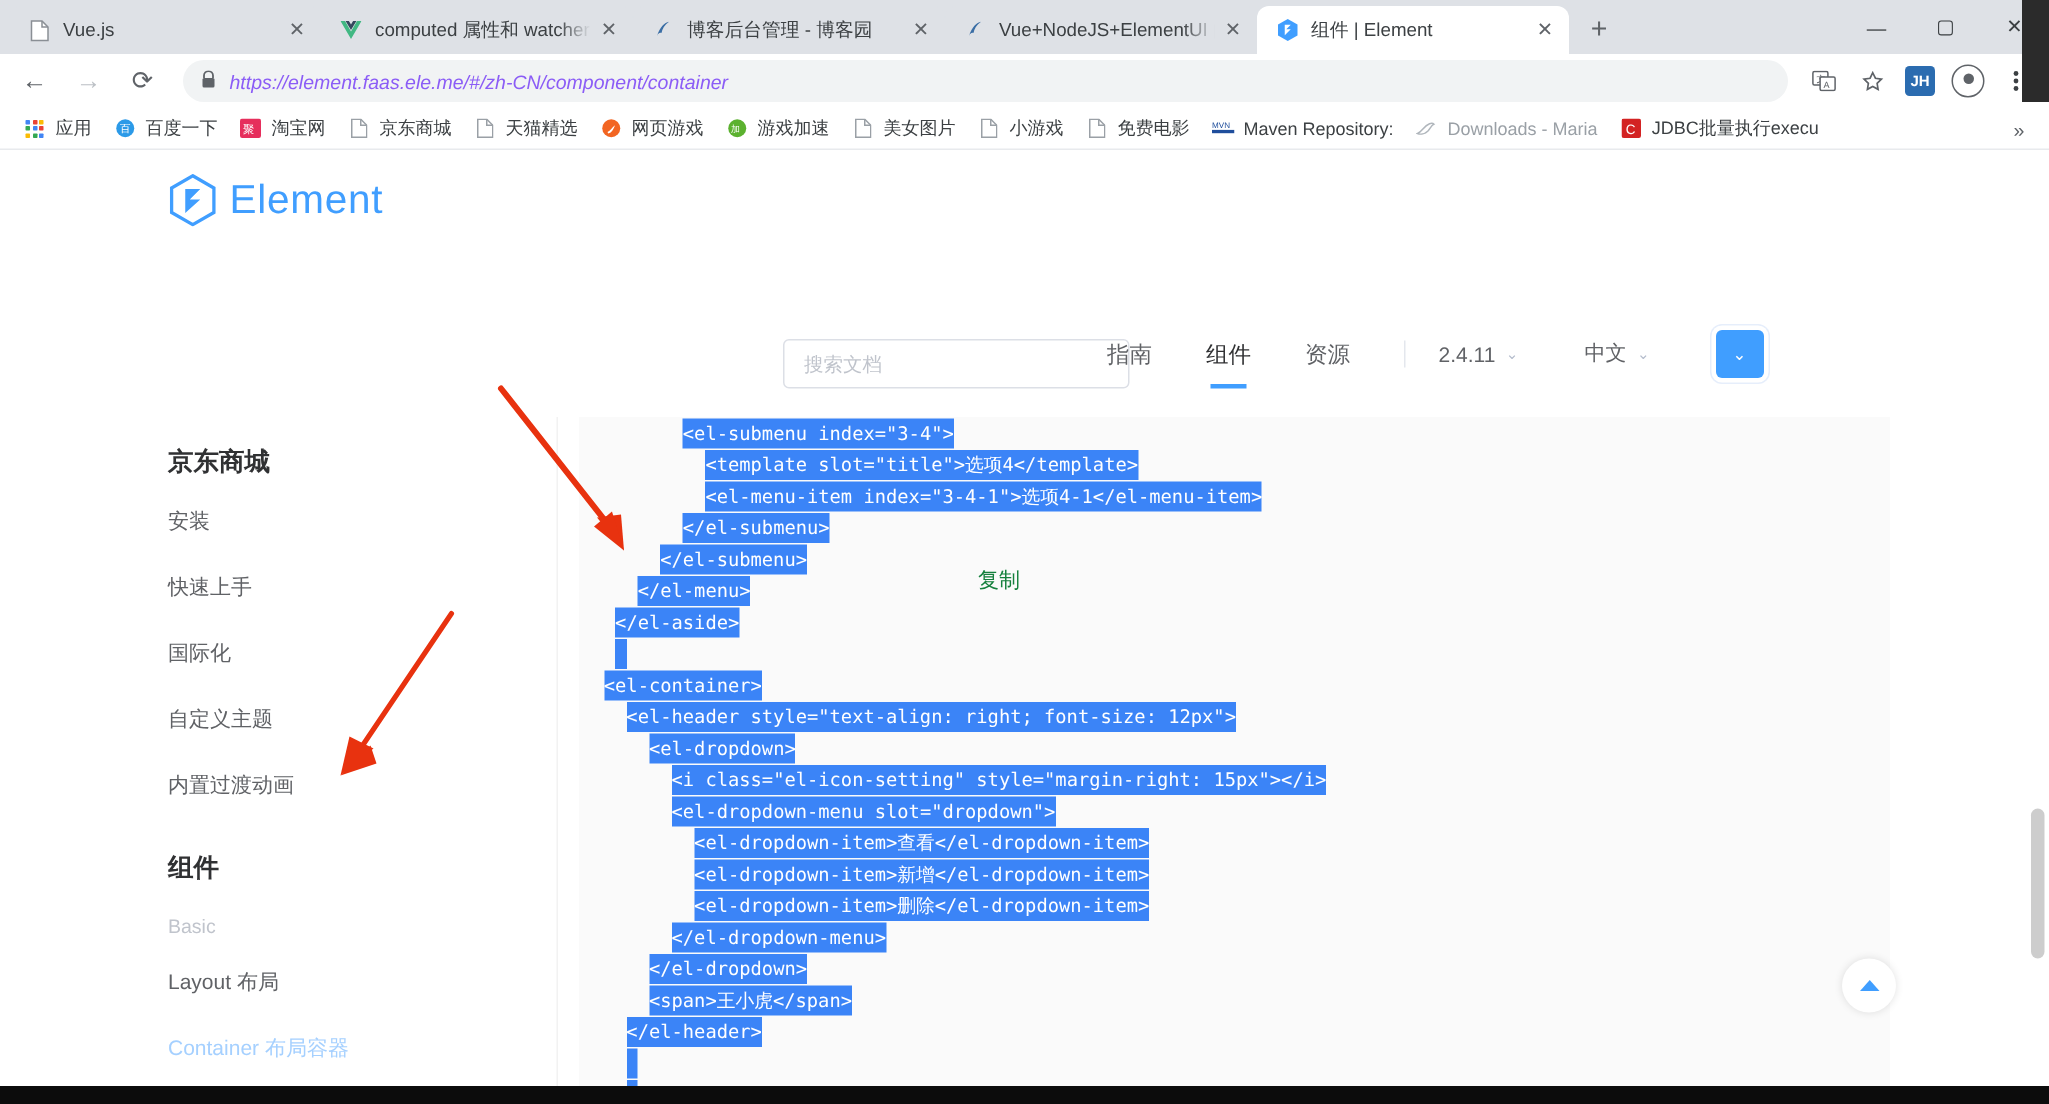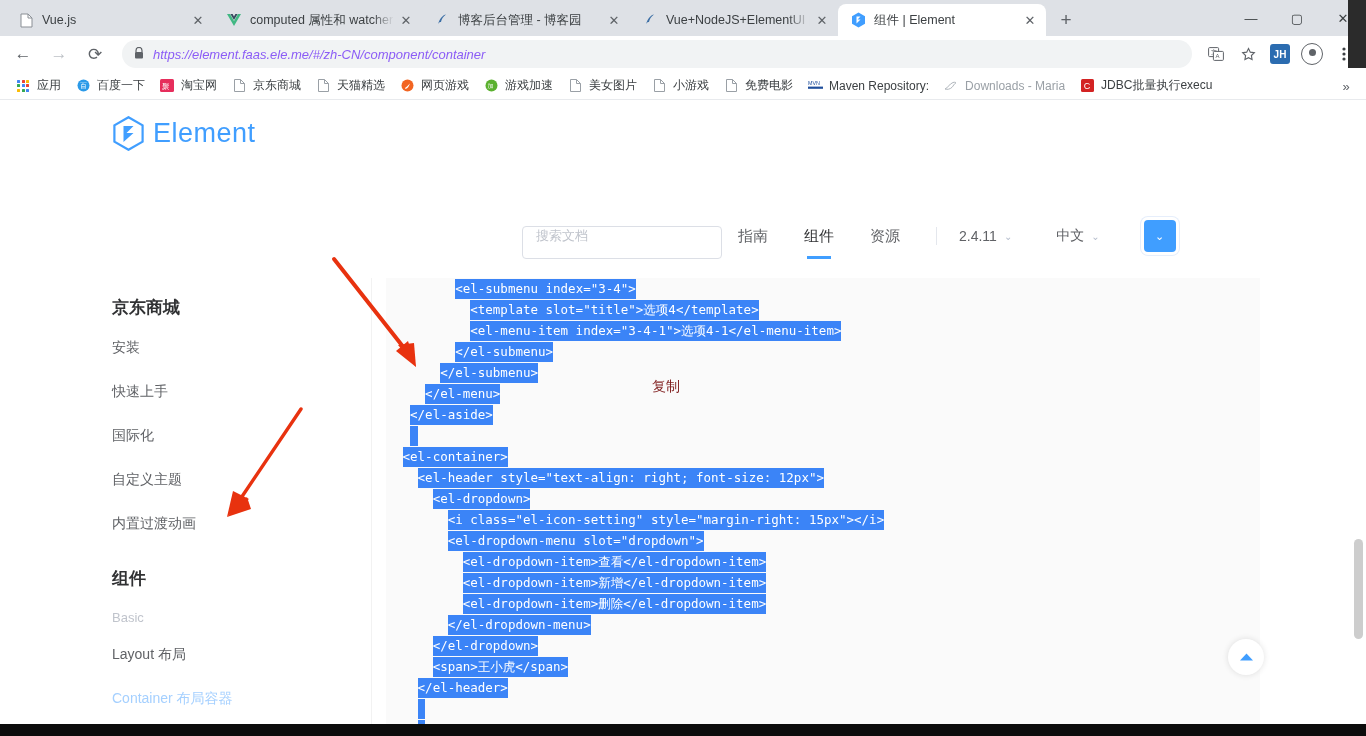--- a/index.html
+++ b/index.html
@@ -135,23 +135,23 @@
   .logo-mark {
     width: 32px; height: 36px; margin-right: 9px;
     display: flex; align-items: center; justify-content: center;
   }
   .logo-text {
     font-size: 27px; color: #409eff; letter-spacing: .5px;
     font-family: "Liberation Sans", sans-serif; font-weight: 400;
   }
   .search-box {
     position: absolute; left: 522px; top: 126px;
-    width: 200px; height: 33px;
+    width: 231px; height: 33px;
     border: 1px solid #dcdfe6; border-radius: 4px;
-    display: flex; padding: 0 13px;
+    display: flex; align-items: center; padding: 0 13px;
     background: #fff;
   }
   .search-box span { font-size: 13px; color: #c0c4cc; }
   .nav { position: absolute; left: 738px; top: 120px; display: flex; align-items: center; justify-content: space-between; }
   .nav-item {
     font-size: 15px; color: #606266; margin-right: 36px; position: relative;
     padding-bottom: 9px;
   }
   .nav-item.active { color: #303133; }
   .nav-item.active::after {
@@ -214,21 +214,21 @@
     width: 36px; height: 36px; border-radius: 50%;
     background: #fff; box-shadow: 0 0 6px rgba(0,0,0,.12);
     display: flex; align-items: center; justify-content: center;
     color: #409eff; font-size: 12px;
   }
 
   
   .arrow-svg { position: absolute; pointer-events: none; }
   .copy-label {
     position: absolute; left: 652px; top: 278px;
-    font-size: 14px; color: #7f1d1d;
+    font-size: 14px; color: #15803d;
     font-family: "DejaVu Sans", sans-serif;
   }
 
   
   .dark-strip {
     position: absolute; right: 0; top: 0; width: 18px; height: 68px;
     background: #2b2b2b;
   }
   .page-scroll {
     position: absolute; right: 2px; top: 103px; width: 12px; height: 621px;

